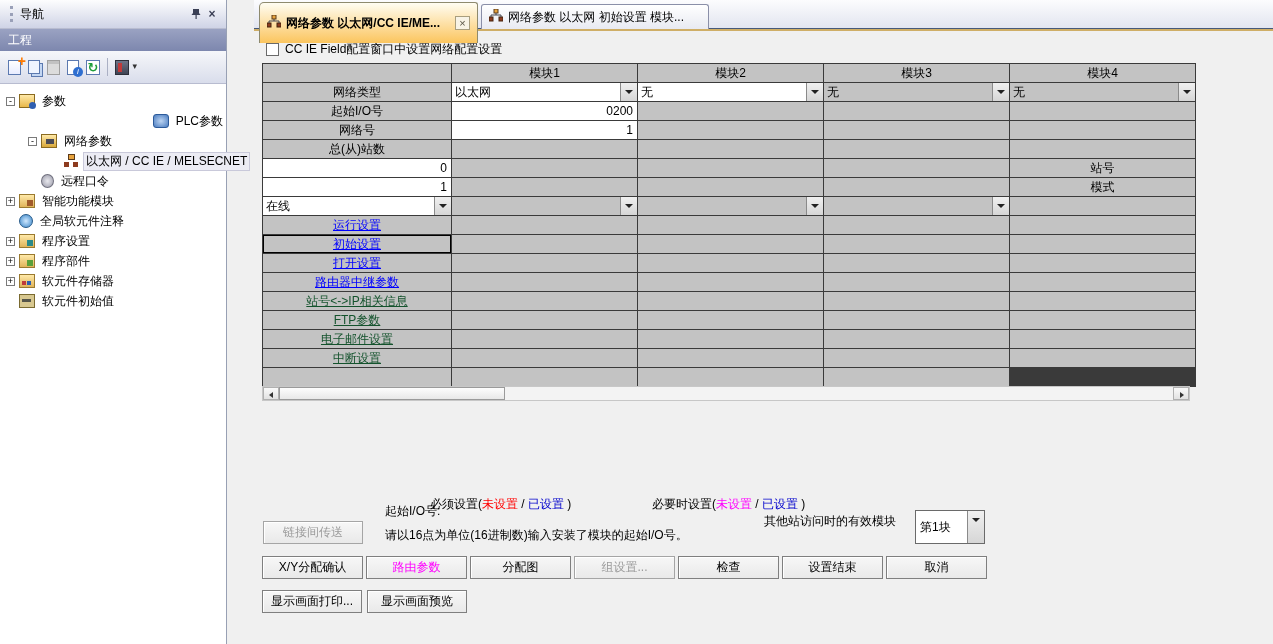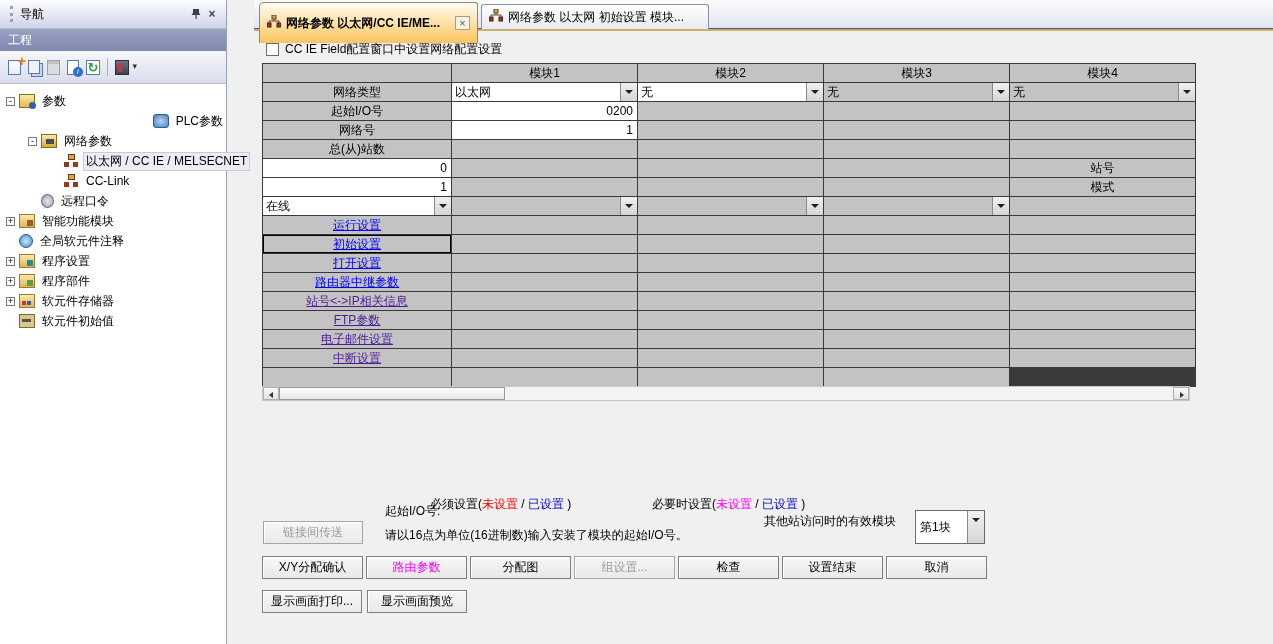--- a/index.html
+++ b/index.html
@@ -78,21 +78,21 @@
   .hdr { background:#c3c3c3; justify-content:center; }
   .rowhdr { background:#c3c3c3; justify-content:center;text-align:right; }
   .num { justify-content:flex-end; padding-right:4px; }
   .combo { padding:0; }
   .cval { flex:1; padding-left:3px; white-space:nowrap; }
   .cbtn { width:17px; height:100%; flex:none; background:linear-gradient(#f0f0f0,#d6d6d6); border-left:1px solid #8a8a8a; position:relative; }
   .cbtn::after { content:""; position:absolute; left:4px; top:7px; border-left:4px solid transparent; border-right:4px solid transparent; border-top:4px solid #222; }
   .linkcell { justify-content:center; }
   .link { text-decoration:underline; cursor:pointer; }
   .link.blue { color:#0000ff; }
-  .link.magenta { color:#4c1d95;text-align:right; }
+  .link.magenta { color:#14532d;text-align:right; }
   .focus { box-shadow:inset 0 0 0 1px #000; }
 
   
   #hscroll { position:absolute; left:262px; top:386px; width:928px; height:15px; background:#f3f3f3; border:1px solid #c7c7c7; display:flex; }
   .sarrow { width:16px; height:100%; background:linear-gradient(#fafafa,#e2e2e2); border:1px solid #b0b0b0; position:relative; flex:none; }
   .sarrow::after { content:""; position:absolute; top:4px; }
   .sarrow.left::after { left:5px; border-top:3px solid transparent; border-bottom:3px solid transparent; border-right:4px solid #333; }
   .sarrow.right { margin-left:auto; }
   .sarrow.right::after { left:6px; border-top:3px solid transparent; border-bottom:3px solid transparent; border-left:4px solid #333; }
   #hthumb { width:226px; height:100%; background:linear-gradient(#fdfdfd,#e8e8e8); border:1px solid #9a9a9a; flex:none; }
@@ -158,25 +158,20 @@
       <div class="titem" data-name="tree-item" style="padding-left: 28px;">
         <span class="expander" data-name="collapse-icon">-</span>
         <span class="nicon" data-name="network-parameter-icon"></span>
         <span class="tlabel" data-name="tree-item-label">网络参数</span>
       </div>
       <div class="titem sel" data-name="tree-item" style="padding-left: 50px;">
         <span class="expander empty" data-name="tree-indent"></span>
         <span class="nicon" data-name="network-module-icon"></span>
         <span class="tlabel" data-name="tree-item-label">以太网 / CC IE / MELSECNET</span>
       </div>
-      <div class="titem" data-name="tree-item" style="padding-left: 50px;">
-        <span class="expander empty" data-name="tree-indent"></span>
-        <span class="nicon" data-name="network-module-icon"></span>
-        <span class="tlabel" data-name="tree-item-label">CC-Link</span>
-      </div>
       <div class="titem" data-name="tree-item" style="padding-left: 28px;">
         <span class="expander empty" data-name="tree-indent"></span>
         <span class="nicon" data-name="remote-password-icon"></span>
         <span class="tlabel" data-name="tree-item-label">远程口令</span>
       </div>
       <div class="titem" data-name="tree-item" style="padding-left: 6px;">
         <span class="expander" data-name="expand-icon">+</span>
         <span class="nicon folder" data-name="intelligent-module-icon"></span>
         <span class="tlabel" data-name="tree-item-label">智能功能模块</span>
       </div>

